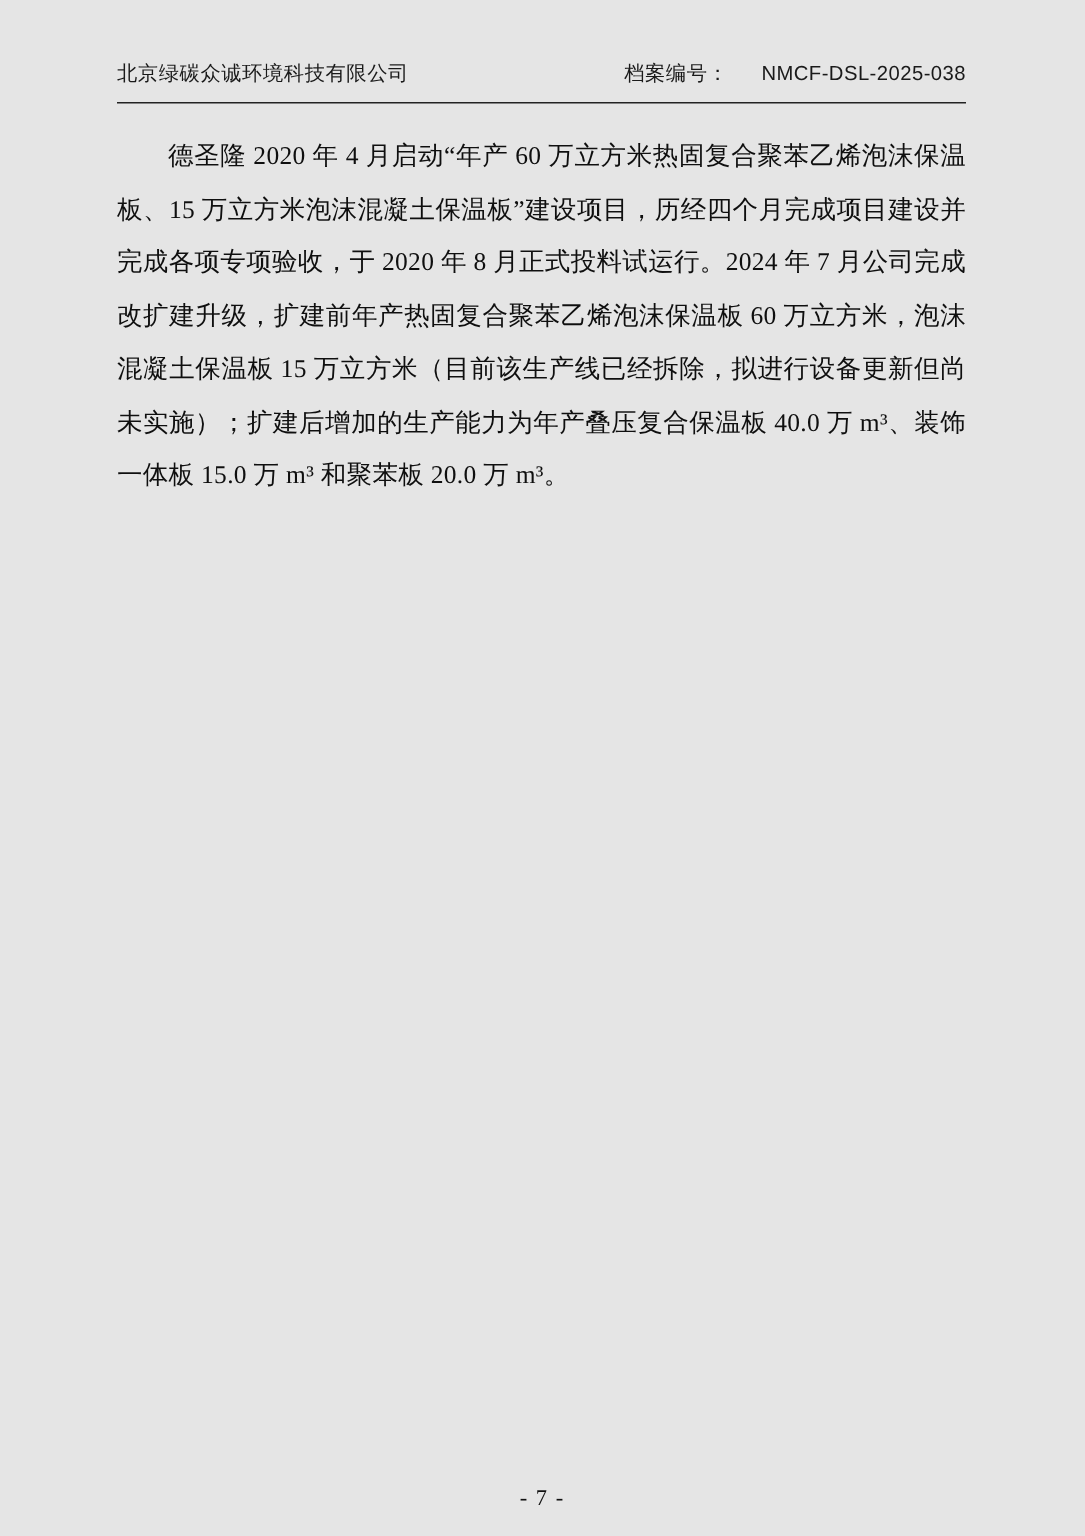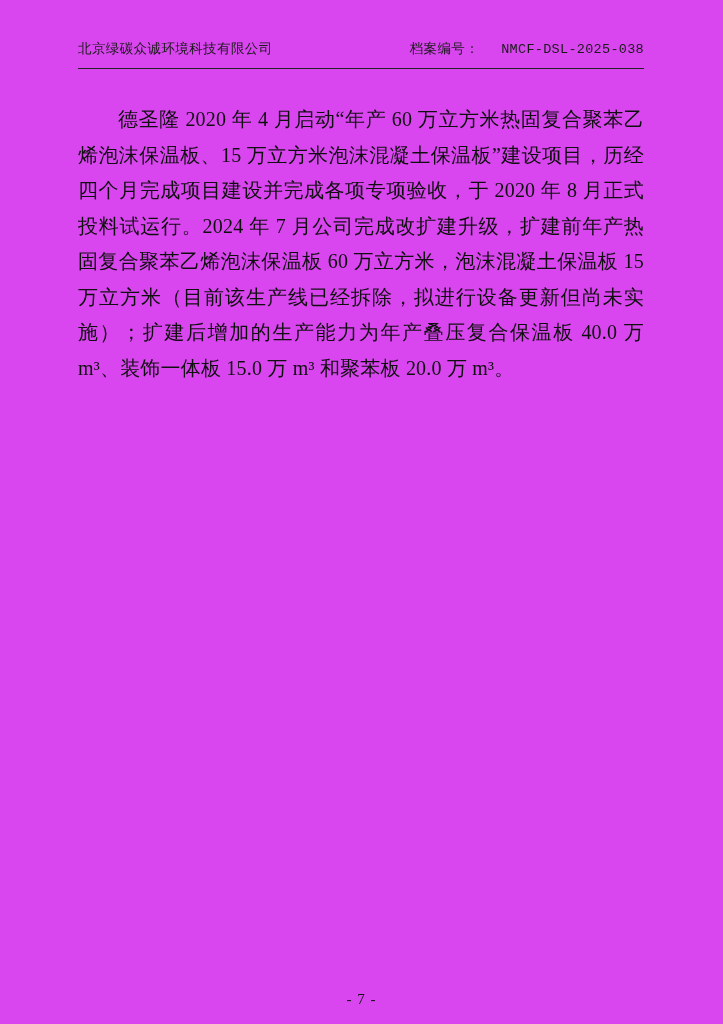--- a/index.html
+++ b/index.html
@@ -7,21 +7,21 @@
     padding: 0;
     background: #b8b8b8;
   }
   body {
     font-family: "Liberation Serif", "DejaVu Serif", serif;
   }
   .page {
     position: relative;
     width: 723px;
     height: 1024px;
-    background: #d946ef;
+    background: #e5e5e5;
     margin: 0 auto;
     overflow: hidden;
     box-sizing: border-box;
   }
   .page-inner {
     position: absolute;
     left: 78px;
     top: 40px;
     width: 566px;
     height: 944px;
@@ -44,34 +44,34 @@
   }
   .header-right {
     display: flex;
     align-items: baseline;
     white-space: nowrap;
   }
   .header-right-label {
     margin-right: 22px;
   }
   .header-right-value {
-    font-family: Liberation Mono, monospace;
+    font-family: Liberation Sans, sans-serif;
     letter-spacing: 0.3px;
   }
   .header-rule {
     position: absolute;
     left: 0;
     right: 0;
     top: 28px;
     border-top: 1px solid #222;
   }
   
   .content {
-    margin-top: 28px;
-    font-size: 20px;
+    margin-top: 12px;
+    font-size: 17px;
     line-height: 35.5px;
     color: #0f0f0f;
     text-align: justify;
     text-justify: inter-ideograph;
     letter-spacing: 0.2px;
   }
   .para {
     text-indent: 2em;
     margin: 0 0 2px 0;
   }

